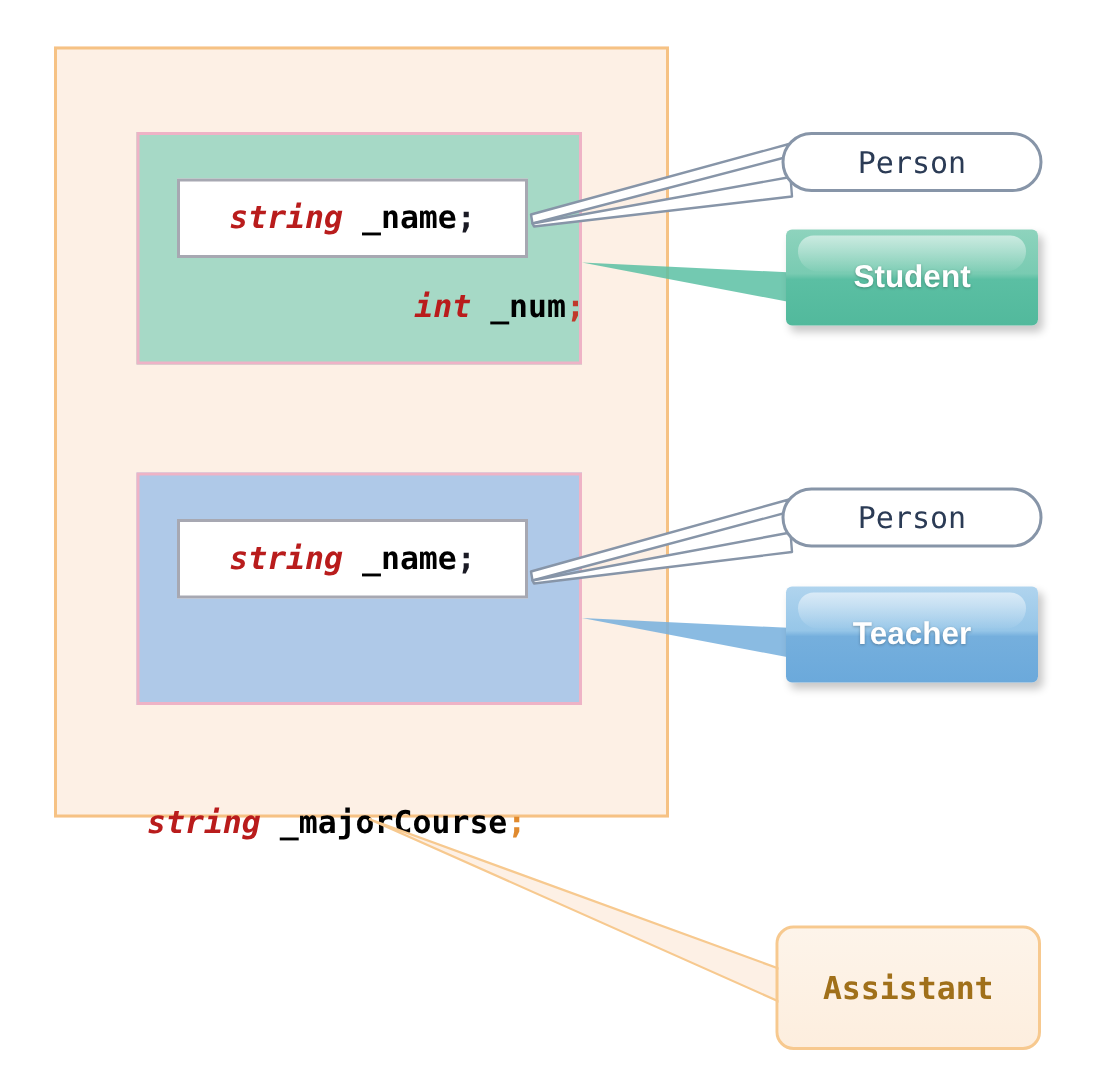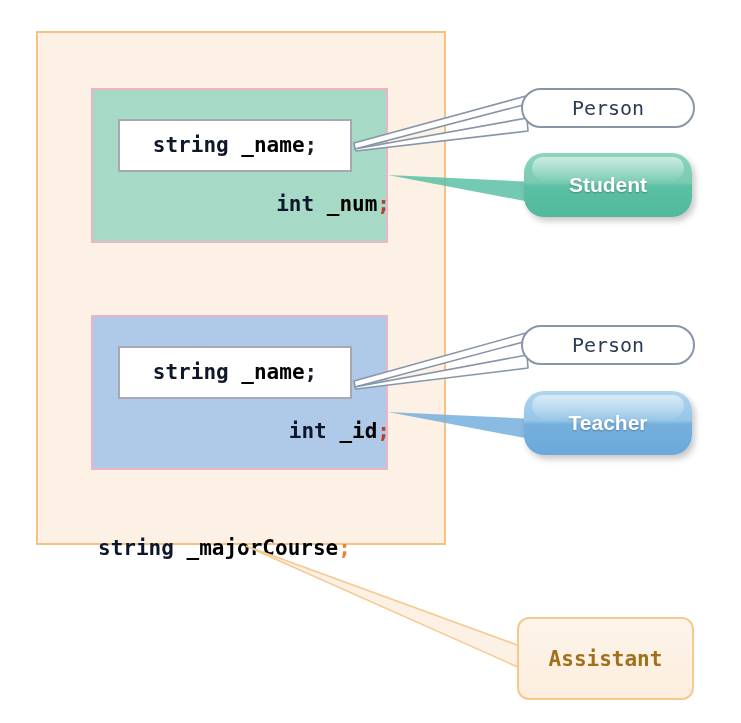--- a/index.html
+++ b/index.html
@@ -84,21 +84,21 @@
 
   
   .code {
     font-family: "DejaVu Sans Mono", monospace;
     font-weight: bold;
     font-size: 21px;
     letter-spacing: 0px;
     white-space: pre;
     line-height: 1;
   }
-  .kw   { color: #0f172a; }
+  .kw   { color: #b91c1c; font-style: italic; }
   .idn  { color: #000000; }
   .semi { color: #1a1a24; }
   .semi-red { color: #c0392b; }
   .semi-orange { color: #e08a2e; }
 
   .own-field {
     position: absolute;
     left: 0;
     width: 297px;
     top: 104px;
@@ -132,21 +132,21 @@
     font-family: "DejaVu Sans Mono", monospace;
     font-size: 20px;
     font-weight: normal;
   }
   .balloon.person.p1 { left: 521px; top: 88px; }
   .balloon.person.p2 { left: 521px; top: 325px; }
 
   .balloon.pill {
     width: 168px;
     height: 64px;
-    border-radius: 20px;
+    border-radius: 4px;
     color: #ffffff;
     font-family: "Liberation Sans", sans-serif;
     font-weight: bold;
     font-size: 21px;
     text-shadow: 0 1px 2px rgba(0,0,0,0.28);
     box-shadow: 3px 4px 6px rgba(0,0,0,0.22);
   }
   .balloon.pill.student {
     left: 524px;
     top: 153px;
@@ -214,21 +214,20 @@
     <div class="white-field">
       <span class="code"><span class="kw">string</span><span class="idn"> _name</span><span class="semi">;</span></span>
     </div>
     <div class="own-field code"><span class="kw">int</span><span class="idn"> _num</span><span class="semi-red">;</span></div>
   </div>
 
   <div class="member-box blue">
     <div class="white-field">
       <span class="code"><span class="kw">string</span><span class="idn"> _name</span><span class="semi">;</span></span>
     </div>
-    <div class="own-field code"><span class="kw">int</span><span class="idn"> _id</span><span class="semi-red">;</span></div>
   </div>
 
   <div class="balloon person p1">
     <span>Person</span>
   </div>
 
   <div class="balloon pill student">
     <span class="pill-label">Student</span>
   </div>
 

